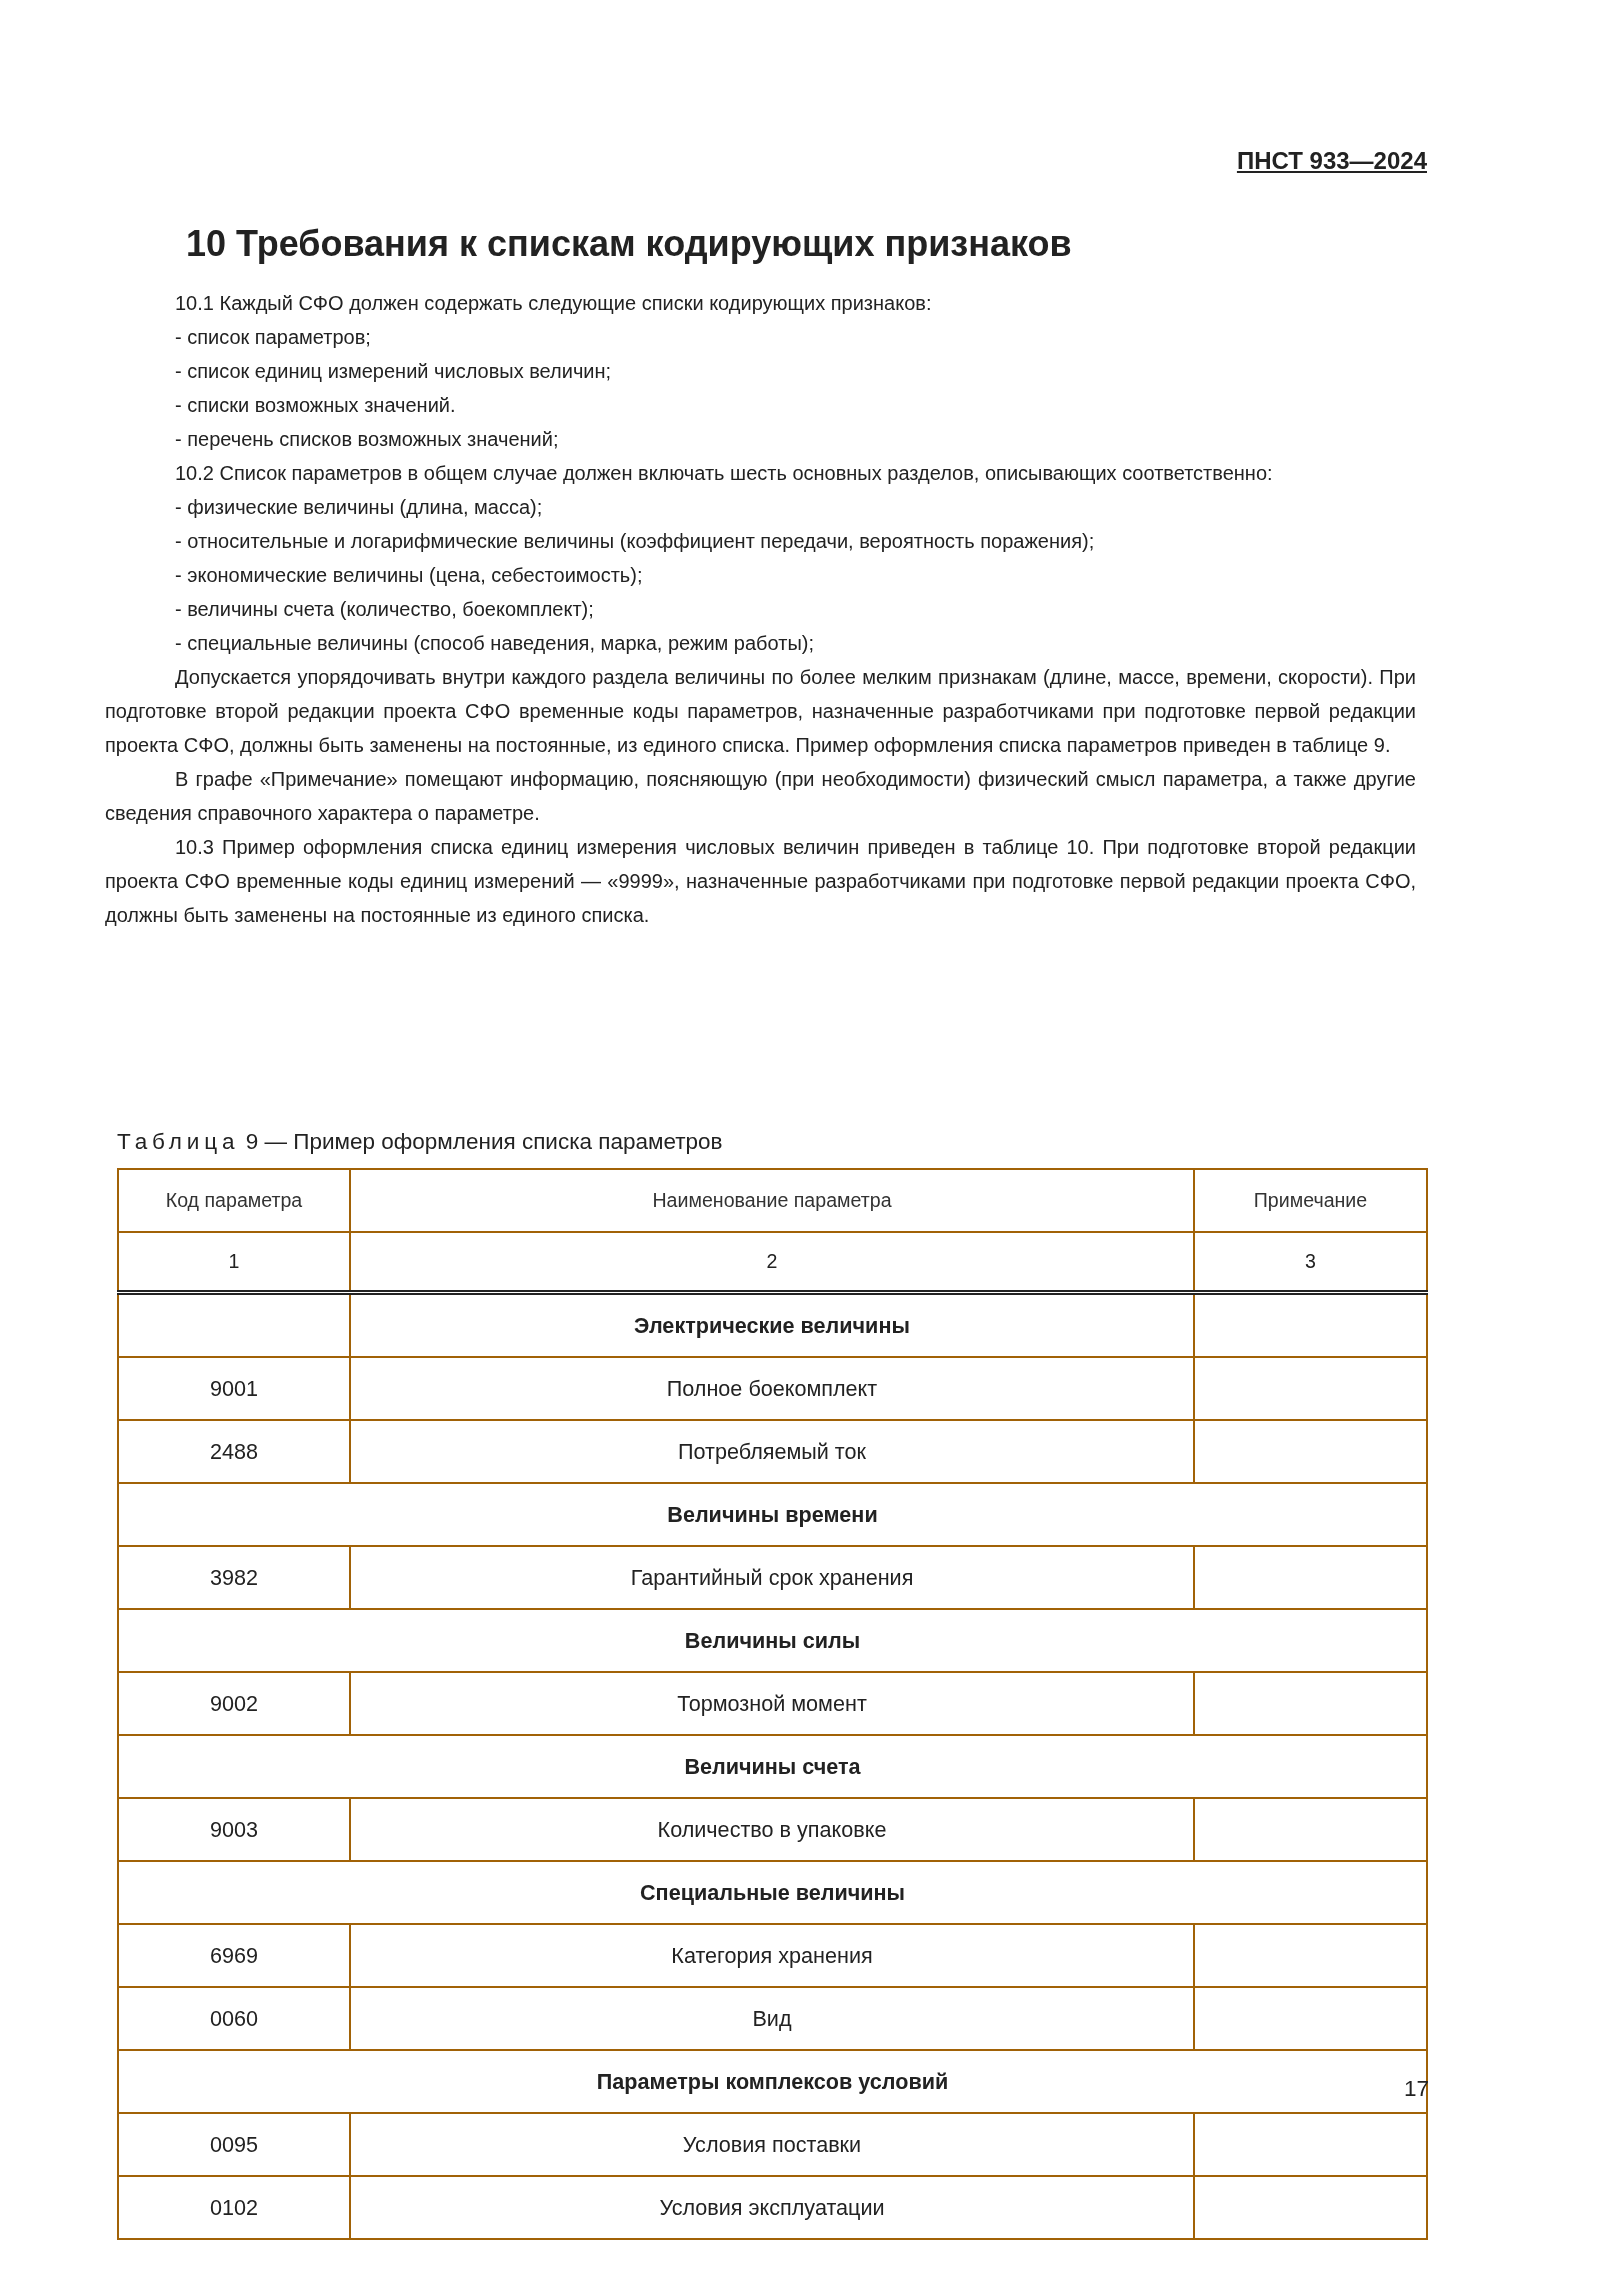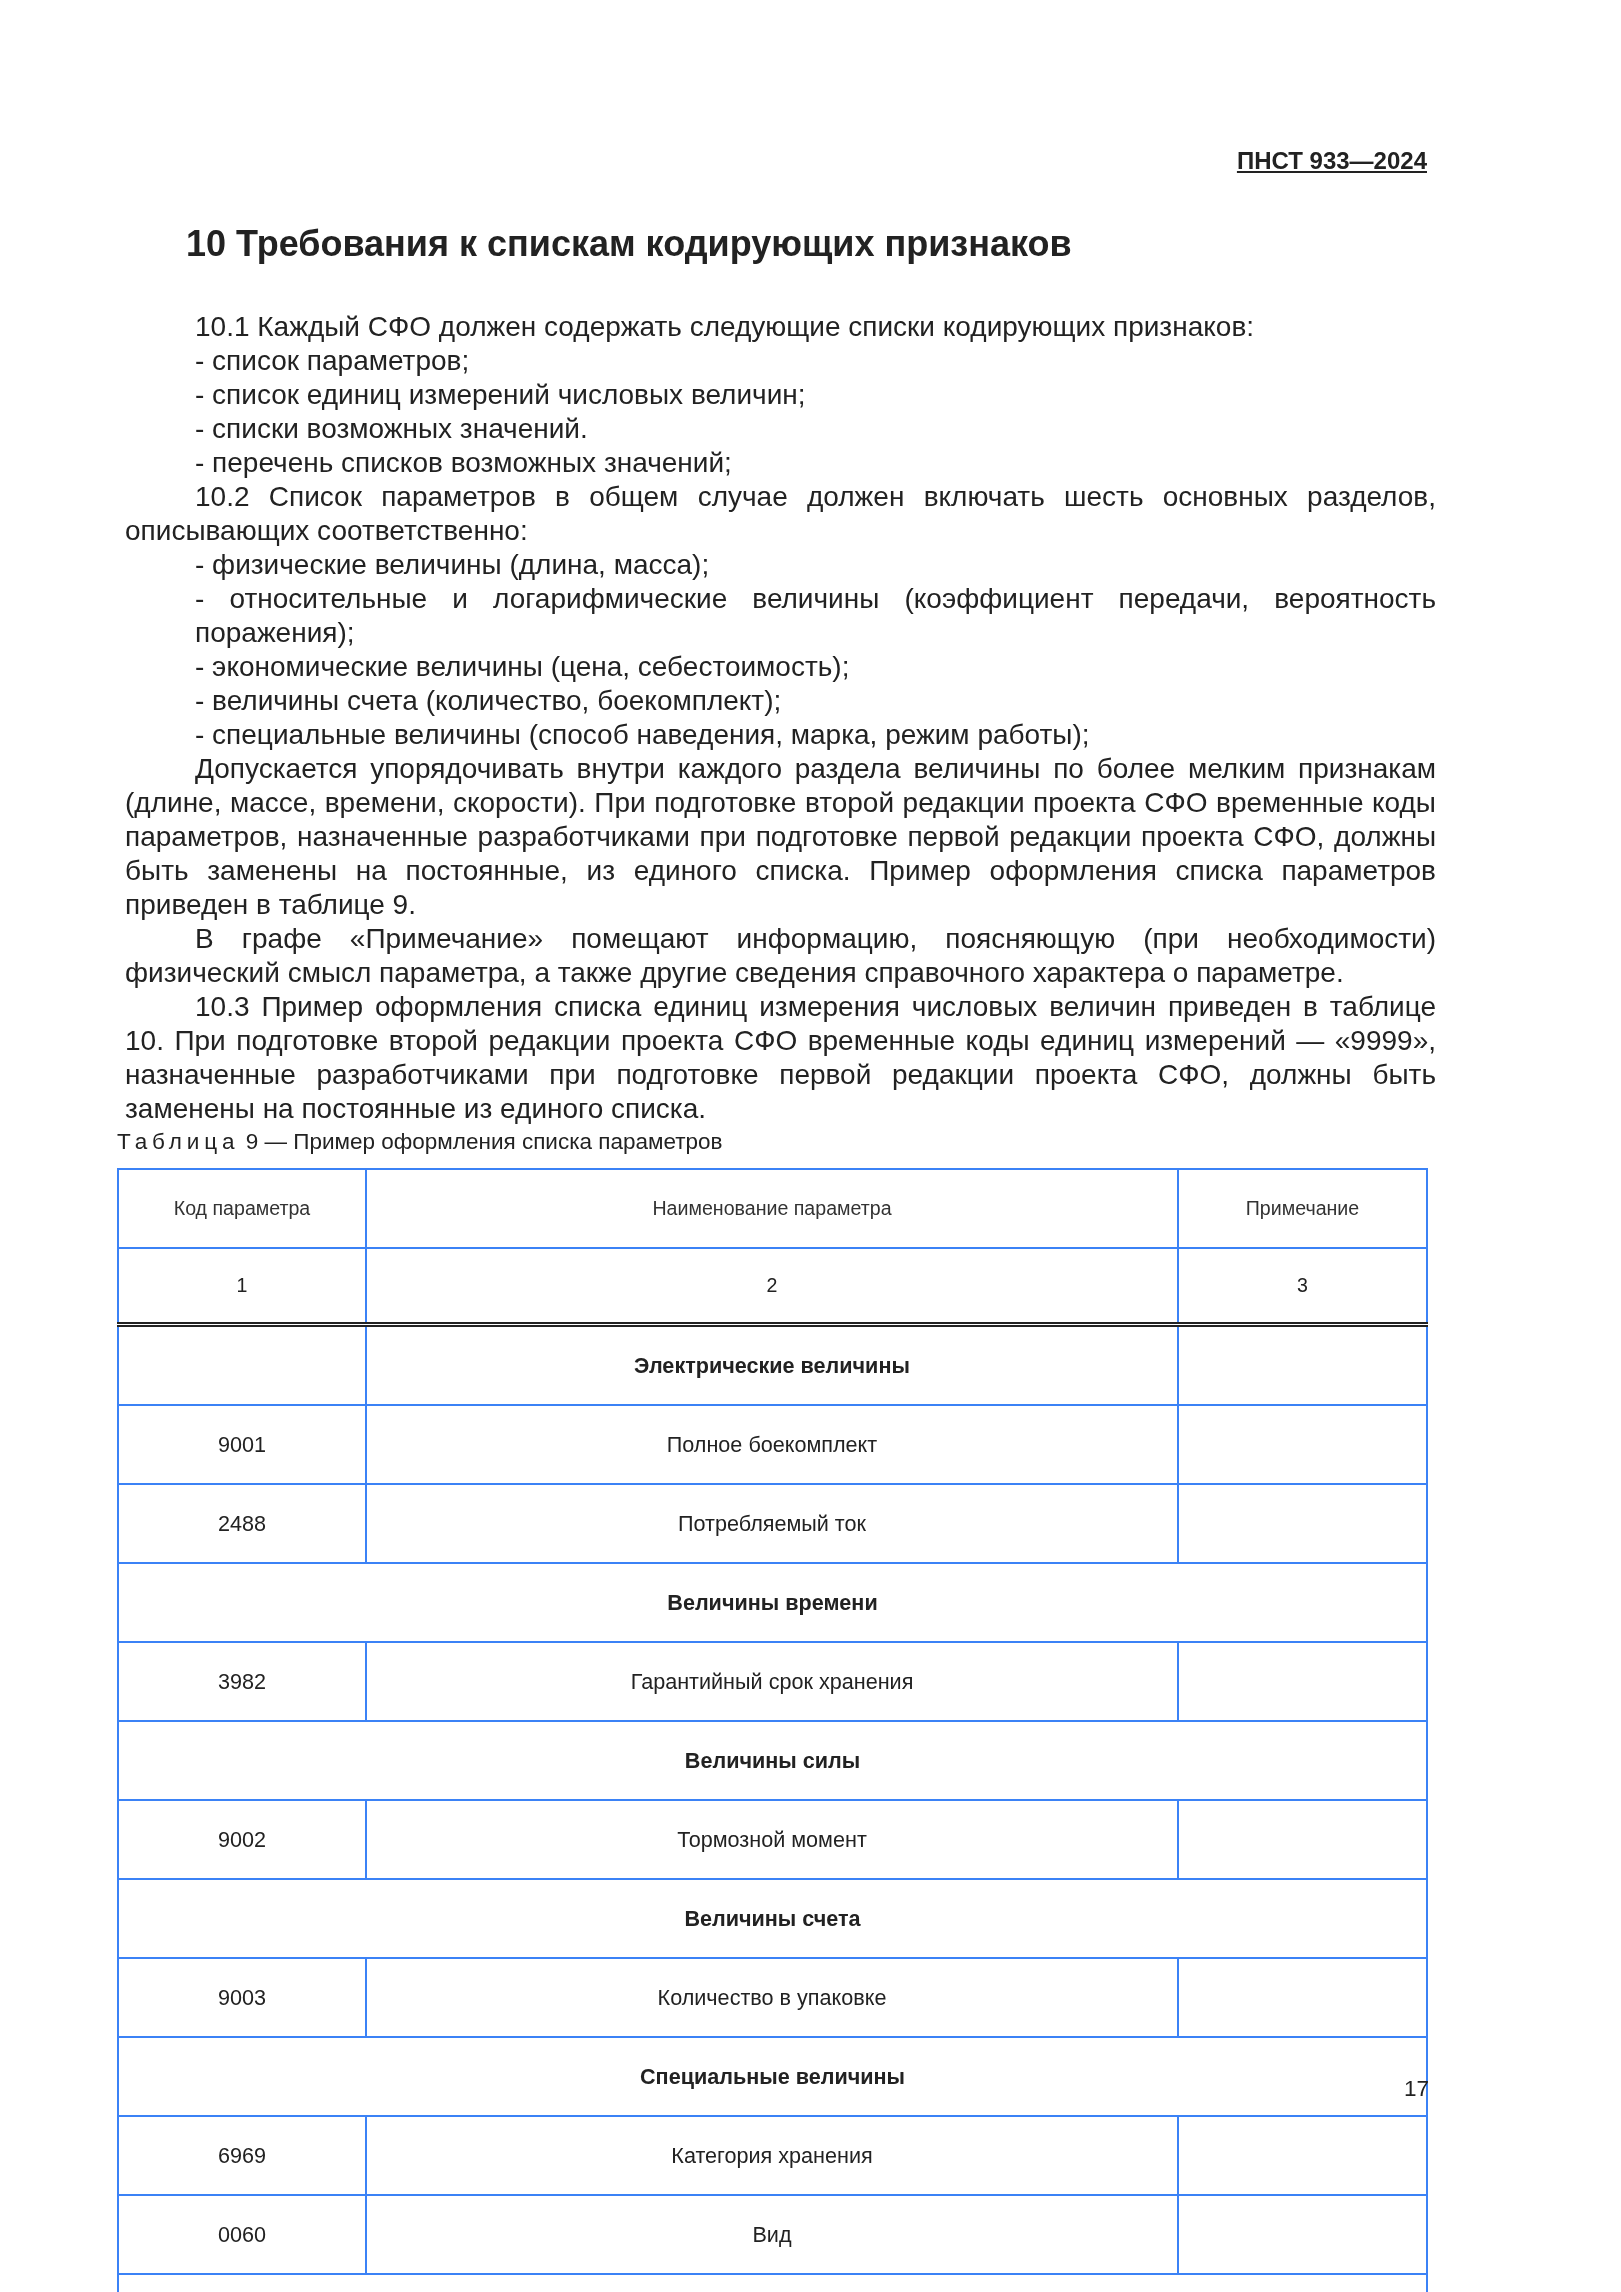--- a/index.html
+++ b/index.html
@@ -1,27 +1,27 @@
 <!DOCTYPE html>
 <html><head>
 <meta charset="utf-8">
 <style>
   html, body { margin:0; padding:0; background:#ffffff; }
   body { width:1621px; height:2293px; position:relative; font-family:"Liberation Sans", sans-serif; color:#222; }
   .doc-code { position:absolute; top:147px; right:194px; font-weight:bold; font-size:24px;text-decoration:underline; }
   .section-title { position:absolute; top:223px; left:186px; font-weight:bold; font-size:36px; margin:0; }
-  .body { position:absolute; top:286px; left:125px; width:1311px; font-size:28px; line-height:34px;margin-top:24px; }
+  .body { position:absolute; top:286px; left:105px; width:1311px; font-size:20px; line-height:34px; }
   .body p { margin:0; text-align:justify; text-align-last:left; }
   .ind { text-indent:70px; }
   .bullet { padding-left:70px; }
   .bullet0 { padding-left:70px; }
   .table-caption { position:absolute; top:1129px; left:117px; font-size:22.5px; }
   .table-caption .sp { letter-spacing:4.9px; }
   table { position:absolute; top:1168px; left:117px; width:1311px; border-collapse:collapse; font-size:21.6px; }
-  td, th { border:2px solid #3b82f6; text-align:center; font-weight:normal; padding:16px; height:45px; }
+  td, th { border:2px solid #a16207; text-align:center; font-weight:normal; padding:8px; height:45px; }
   th { font-size:19.6px; color:#333; }
   tr.numrow td { font-size:19.6px; border-bottom:5.9px double #222; height:41px; }
   td.c1 { width:214px; }
   td.c3 { width:215px; }
   tr.sec td { font-weight:bold; }
   table { border:2.9px solid #222; }
   .page-num { position:absolute; top:2076px; left:1404px; font-size:22.5px; }
 </style>
 </head>
 <body>

